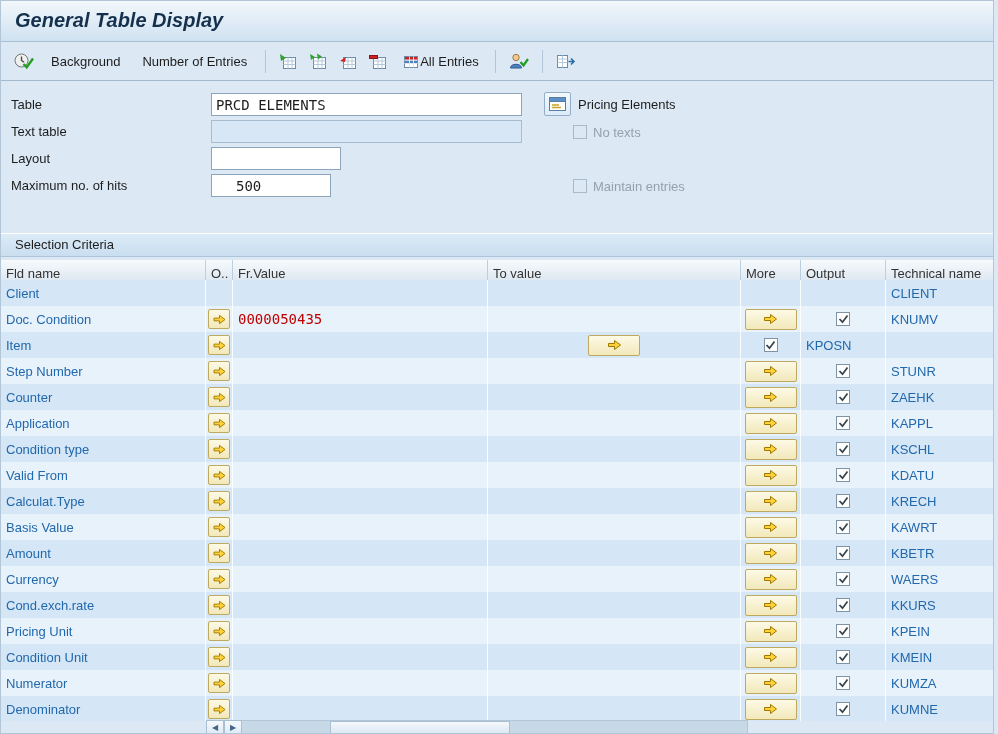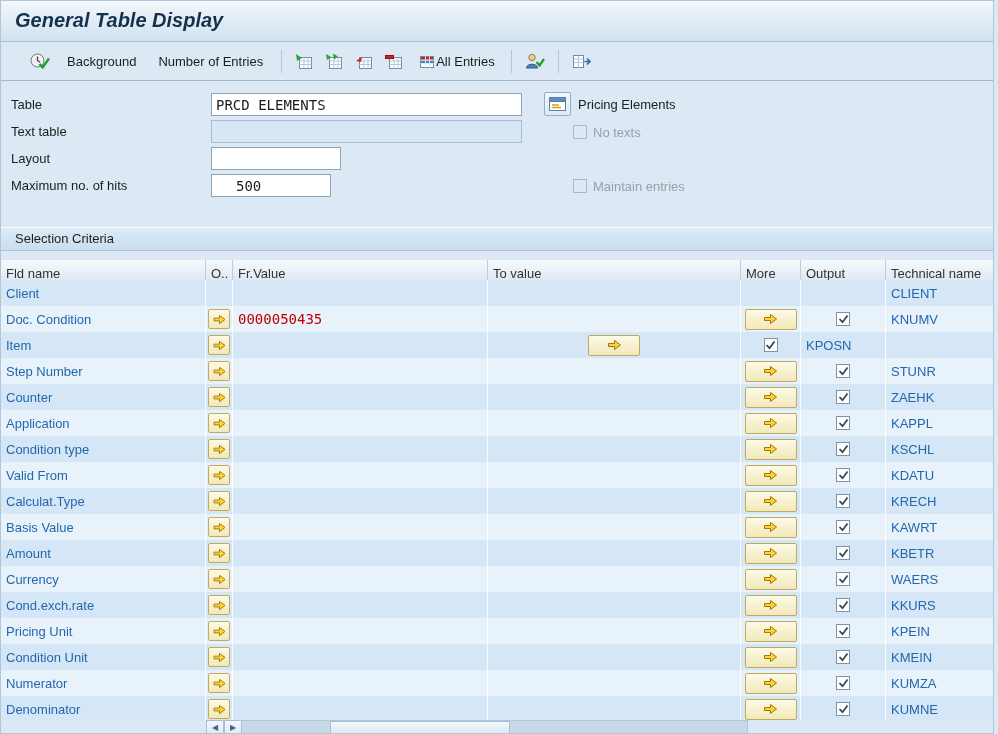--- a/index.html
+++ b/index.html
@@ -7,21 +7,21 @@
   body { font-family:"Liberation Sans", sans-serif; }
   .window { position:relative; width:994px; height:734px; background:#dce9f5; overflow:hidden; border:1px solid #b3c6d8; }
 
   
   .titlebar { position:absolute; left:0; top:0; width:100%; height:41px;
     background:linear-gradient(#f2f7fb,#cfe2f1); border-bottom:1px solid #a9bfd3; }
   .title { position:absolute; left:14px; top:8px; font-size:20px; font-weight:bold; font-style:italic; color:#14304c; }
 
   
   .toolbar { position:absolute; left:0; top:41px; width:100%; height:39px; background:#dce9f5;
-    border-bottom:1px solid #a3b9cd; display:flex; align-items:center; padding:0 24px; gap:4px; }
+    border-bottom:1px solid #a3b9cd; display:flex; align-items:center; padding:0 8px; gap:4px; }
   .tb-icon-btn { background:transparent; border:1px solid transparent; padding:2px 3px; cursor:pointer;
     display:flex; align-items:center; justify-content:center; }
   .tb-text-btn { background:transparent; border:none; font:13px "Liberation Sans",sans-serif; color:#1d1d1d;
     padding:5px 9px; cursor:pointer; }
   .tb-combo-btn { background:transparent; border:none; display:flex; align-items:center; gap:0;
     font:13px "Liberation Sans",sans-serif; color:#1d1d1d; padding:3px 7px; cursor:pointer;text-align:center; }
   .tb-sep { width:1px; height:23px; background:#b3c6d8; margin:0 5px; }
 
   
   .frow { position:absolute; left:0; width:100%; height:24px; }
@@ -33,21 +33,21 @@
     border:1px solid #93aec6; border-radius:2px; display:flex; align-items:center; justify-content:center; cursor:pointer; }
   .inline-label { position:absolute; font-size:13px; color:#1d1d1d; line-height:24px; }
   .cbwrap { position:absolute; display:flex; align-items:center; gap:6px; height:24px; }
   .cb { width:14px; height:14px; background:#fff; border:1px solid #7e94a6;
     display:flex; align-items:center; justify-content:center; flex:0 0 auto; }
   .cb.disabled { background:#dce9f4; border-color:#a8b9c7; }
   .cb-label { font-size:13px; color:#1d1d1d; }
   .cb-label.disabled { color:#96a1ab; }
 
   
-  .sel-band { position:absolute; left:0; top:226px; width:100%; height:24px;
+  .sel-band { position:absolute; left:0; top:232px; width:100%; height:24px;
     background:linear-gradient(#dcebf7,#c9def0); border-top:1px solid #ffffff; border-bottom:1px solid #aec4d8; }
   .sel-band span { margin-left:14px; font-size:13px; color:#1d1d1d; line-height:22px; display:inline-block; }
 
   
   .gridhead, .gridrow { display:grid; grid-template-columns:205px 27px 255px 253px 60px 85px 113px; width:998px; }
   .gridhead { position:absolute; left:0; top:259px; height:27px;
     background:linear-gradient(#f7fafc,#d7e3ee); border-bottom:1px solid #aec2d3; }
   .gh { border-right:1px solid #bccfdf; font-size:13px; color:#333; display:flex; align-items:center;
     padding:0 5px; white-space:nowrap; overflow:hidden; }
   .gridbody { position:absolute; left:0; top:279px; width:998px; height:441px; overflow:hidden; }

